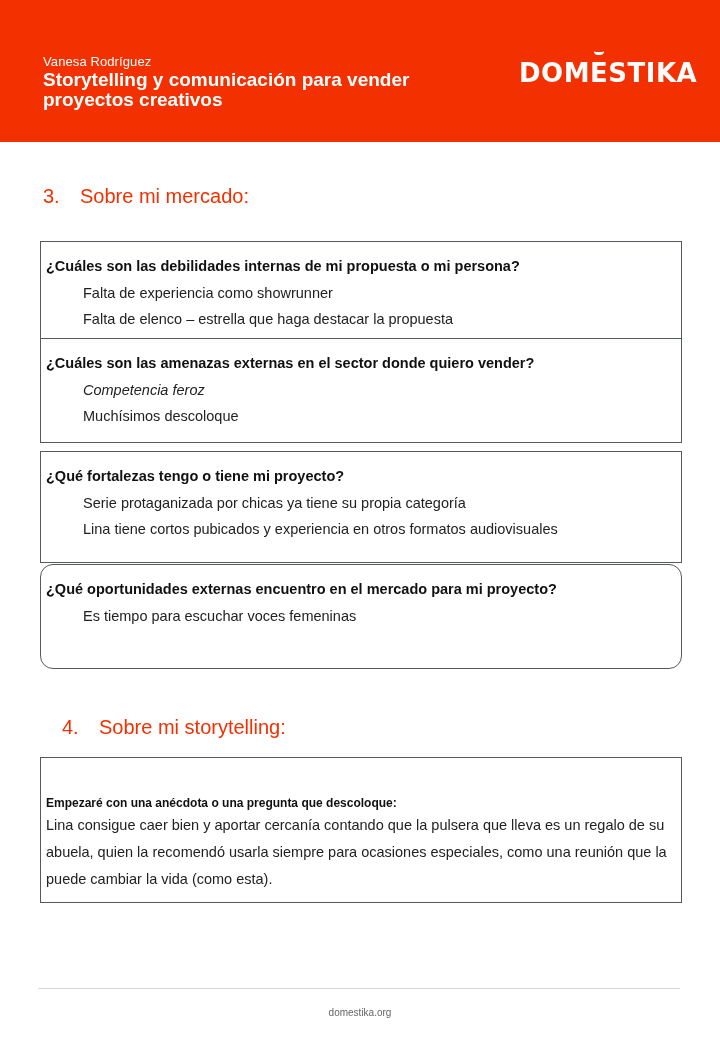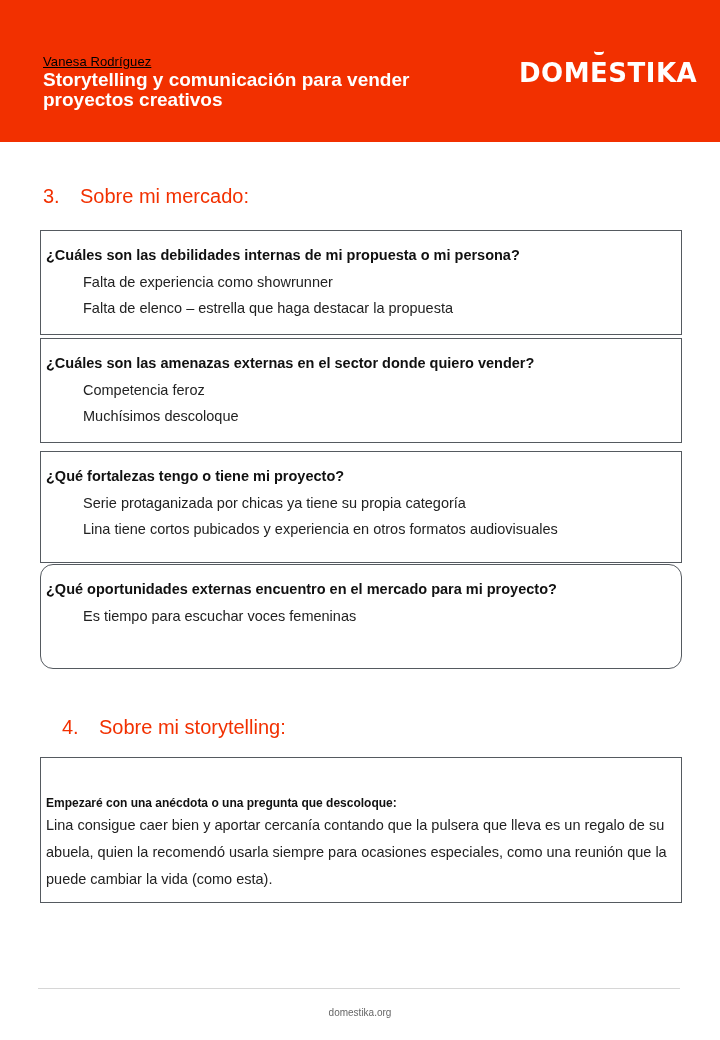--- a/index.html
+++ b/index.html
@@ -8,21 +8,21 @@
     background: #ffffff;
     font-family: "Liberation Sans", "DejaVu Sans", sans-serif;
     color: #111111;
   }
   .header {
     position: absolute; left: 0; top: 0; width: 720px; height: 142px;
     background: #f23000;
   }
   .author {
     position: absolute; left: 43px; top: 54px;
-    color: #000000; font-size: 13px; text-decoration: underline;
+    color: #ffffff; font-size: 13px; 
     letter-spacing: 0.1px;
   }
   .course-title {
     position: absolute; left: 43px; top: 70px; width: 400px;
     color: #ffffff; font-size: 19px; font-weight: bold; line-height: 20px;
   }
   .logo {
     position: absolute; left: 519px; top: 58px;
     color: #ffffff; font-size: 26px; font-weight: bold; letter-spacing: 0.5px;
     font-family: "DejaVu Sans", sans-serif;
@@ -74,29 +74,29 @@
 <div class="header">
   <div class="author">Vanesa Rodríguez</div>
   <div class="course-title">Storytelling y comunicación para vender proyectos creativos</div>
   <div class="logo"><span>DOM</span><span class="e-accent">E</span><span>STIKA</span></div>
 </div>
 
 <div class="section-heading" style="top:185px;">
   <span class="num">3.</span><span>Sobre mi mercado:</span>
 </div>
 
-<div class="box" style="top:230px; height:105px;">
+<div class="box" style="top:241px; height:105px;">
   <div class="q">¿Cuáles son las debilidades internas de mi propuesta o mi persona?</div>
   <div class="item" style="top:43px;">Falta de experiencia como showrunner</div>
   <div class="item" style="top:69px;">Falta de elenco – estrella que haga destacar la propuesta</div>
 </div>
 
 <div class="box" style="top:338px; height:105px;">
   <div class="q">¿Cuáles son las amenazas externas en el sector donde quiero vender?</div>
-  <div class="item" style="top:43px;">Competencia feroz</div>
+  <div class="item" style="top:43px;font-style:italic;">Competencia feroz</div>
   <div class="item" style="top:69px;">Muchísimos descoloque</div>
 </div>
 
 <div class="box" style="top:451px; height:112px;">
   <div class="q">¿Qué fortalezas tengo o tiene mi proyecto?</div>
   <div class="item" style="top:43px;">Serie protaganizada por chicas ya tiene su propia categoría</div>
   <div class="item" style="top:69px;">Lina tiene cortos pubicados y experiencia en otros formatos audiovisuales</div>
 </div>
 
 <div class="box" style="top:564px; height:105px;border-radius:13px;">

